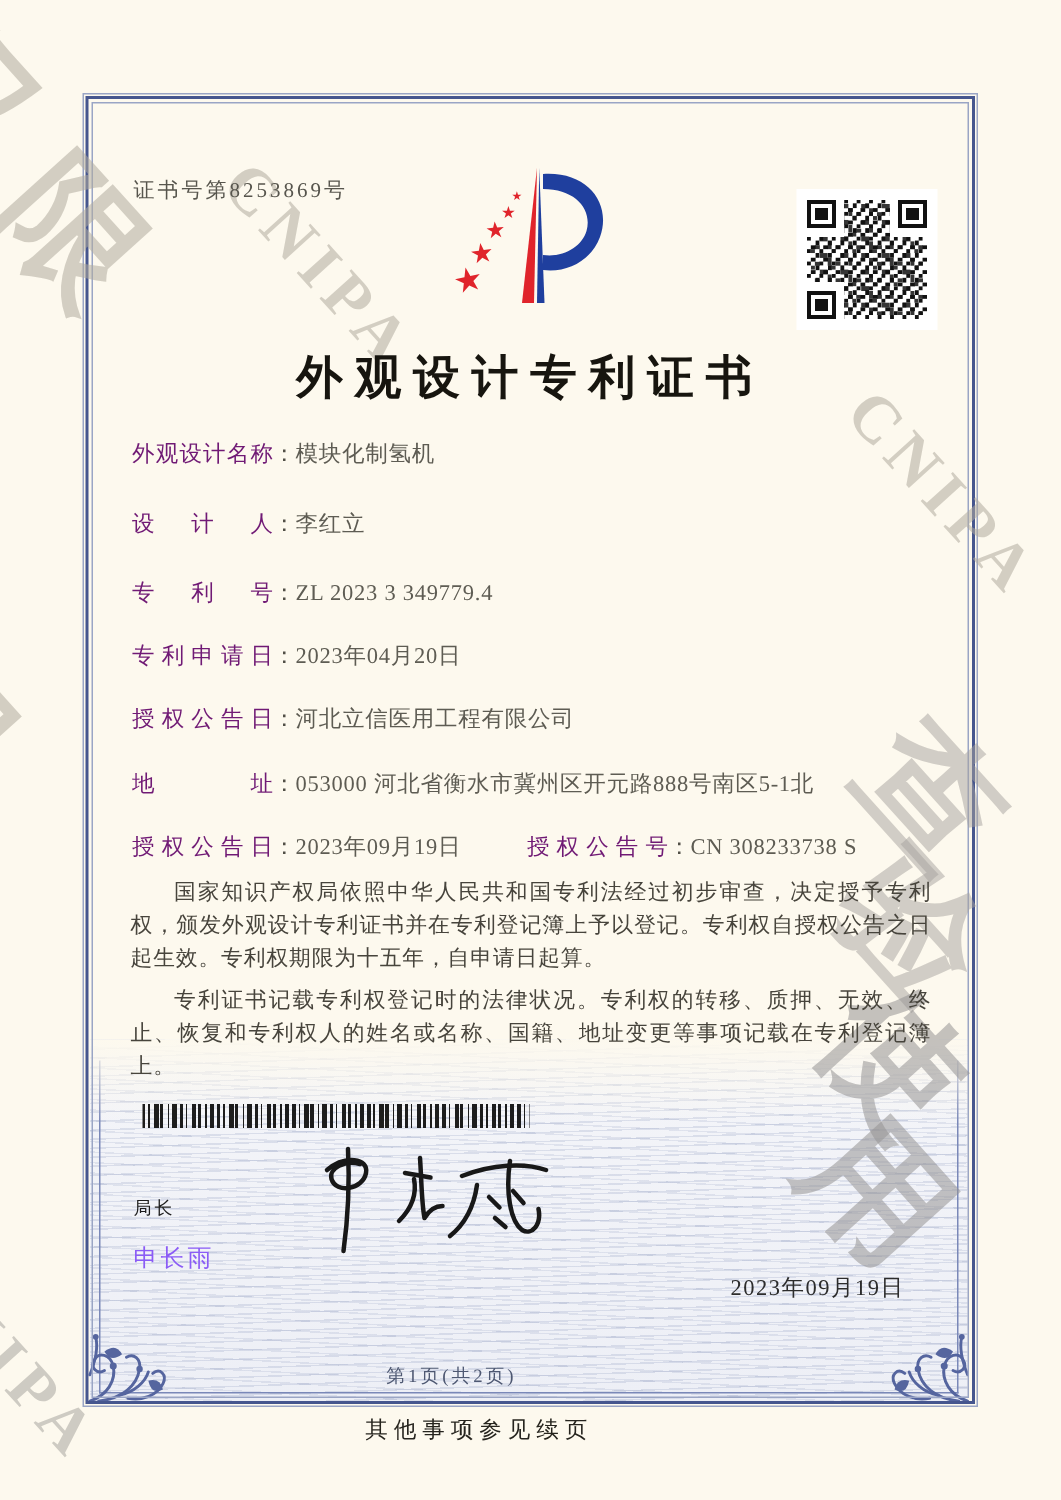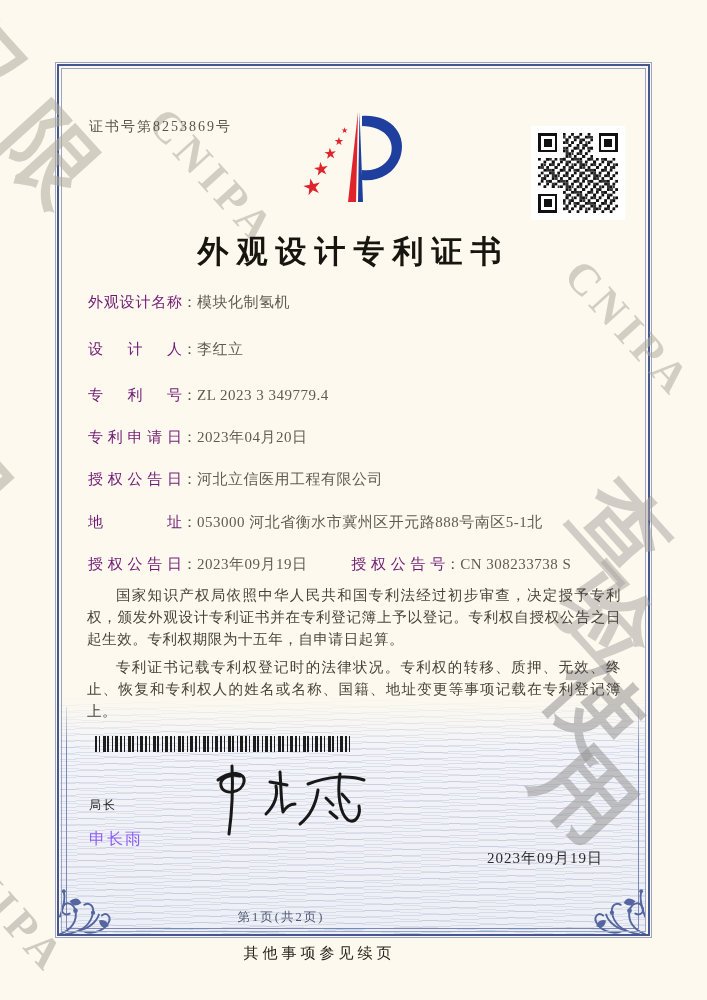--- a/index.html
+++ b/index.html
@@ -84,21 +84,21 @@
   .sig-title{position:absolute;left:89px;top:797px;z-index:4;font-size:12px;color:#1c1c1c;
       font-family:"Liberation Sans","DejaVu Sans",sans-serif;letter-spacing:2px;}
   .sig-name{position:absolute;left:89px;top:829px;z-index:4;font-size:16px;color:#8b5cf6;
       font-family:"Liberation Sans","DejaVu Sans",sans-serif;letter-spacing:2px;}
   .sig-script{position:absolute;left:192px;top:760px;z-index:4;}
   .sig-date{position:absolute;left:470px;top:849px;width:150px;z-index:4;
       font-size:15px;color:#2c2c2c;text-align:center;letter-spacing:1px;}
 
   
   .page-indicator{position:absolute;left:0;top:909px;width:562px;text-align:center;z-index:4;
-      font-size:12.5px;color:#4e5872;letter-spacing:2px;}
+      font-size:12.5px;color:#4e5872;letter-spacing:2px;padding-left:20px;}
   .footer-note{position:absolute;left:0;top:944px;width:639px;text-align:center;z-index:4;
       font-size:15px;color:#26241e;letter-spacing:4px;}
 </style>
 </head>
 <body>
 
 <div>
   <span class="wm cn wm-jin">仅</span>
   <span class="wm cn wm-xian">限</span>
   <span class="wm en wm-cnipa1">CNIPA</span>

